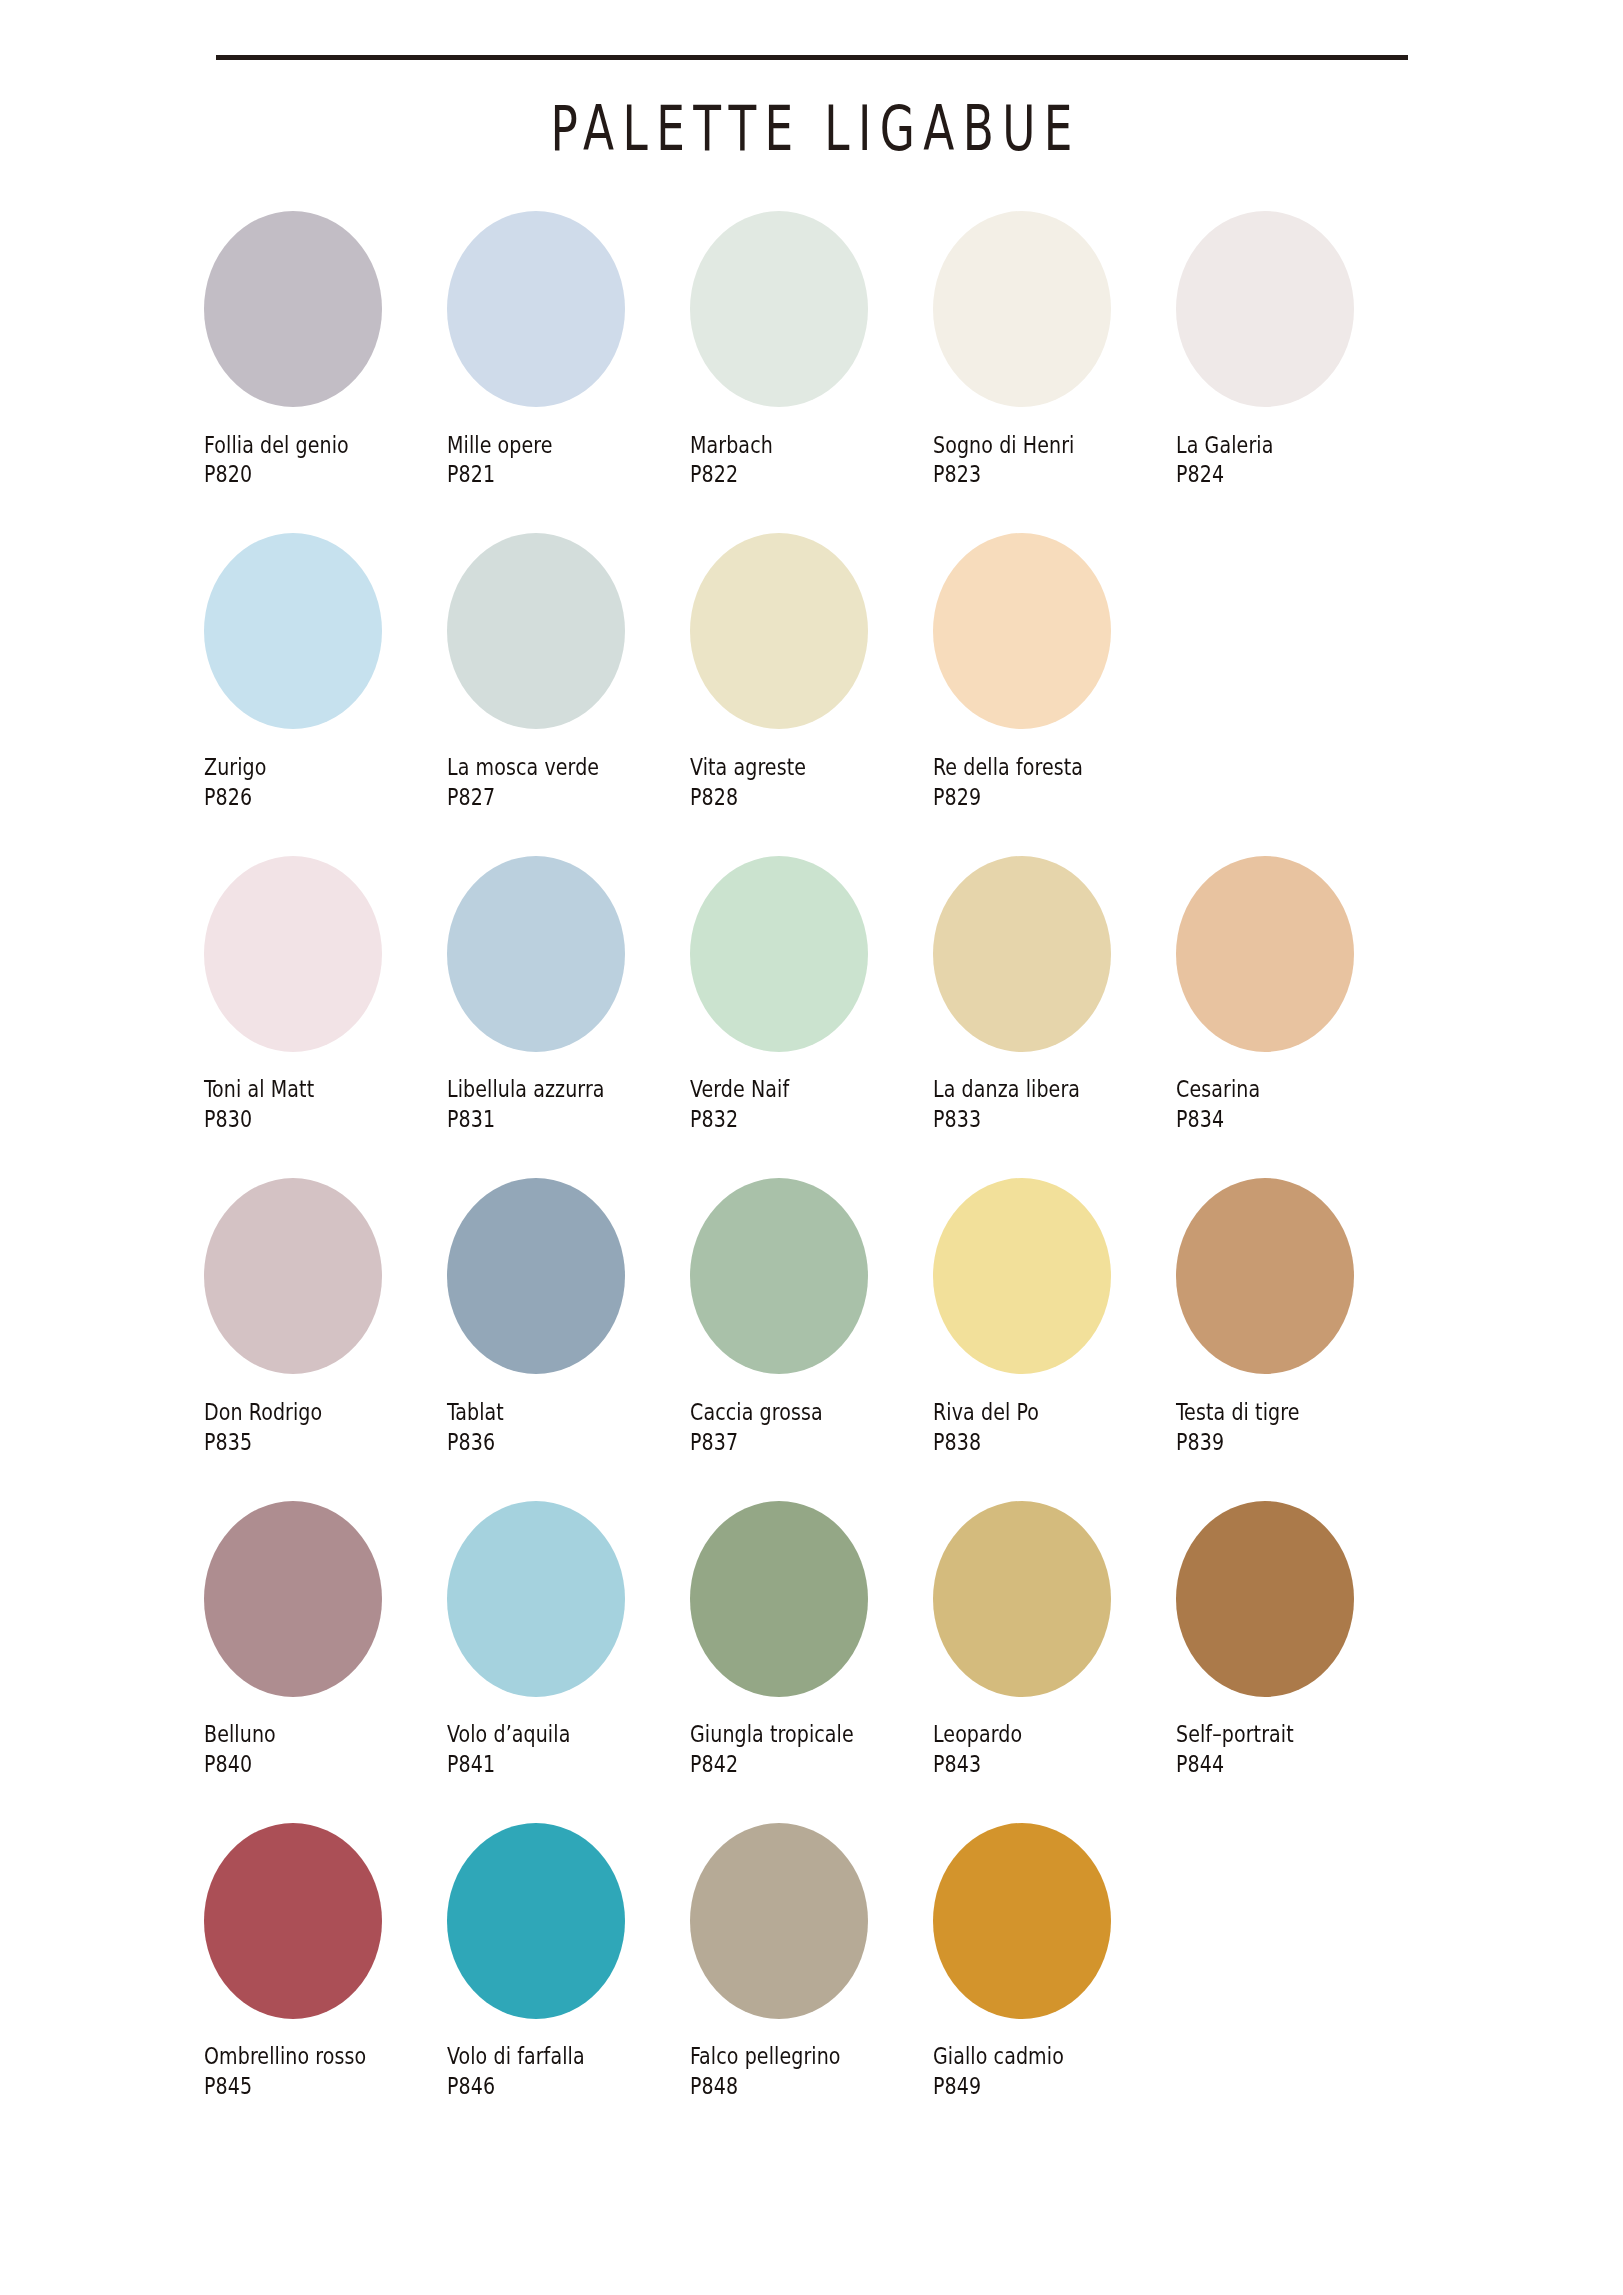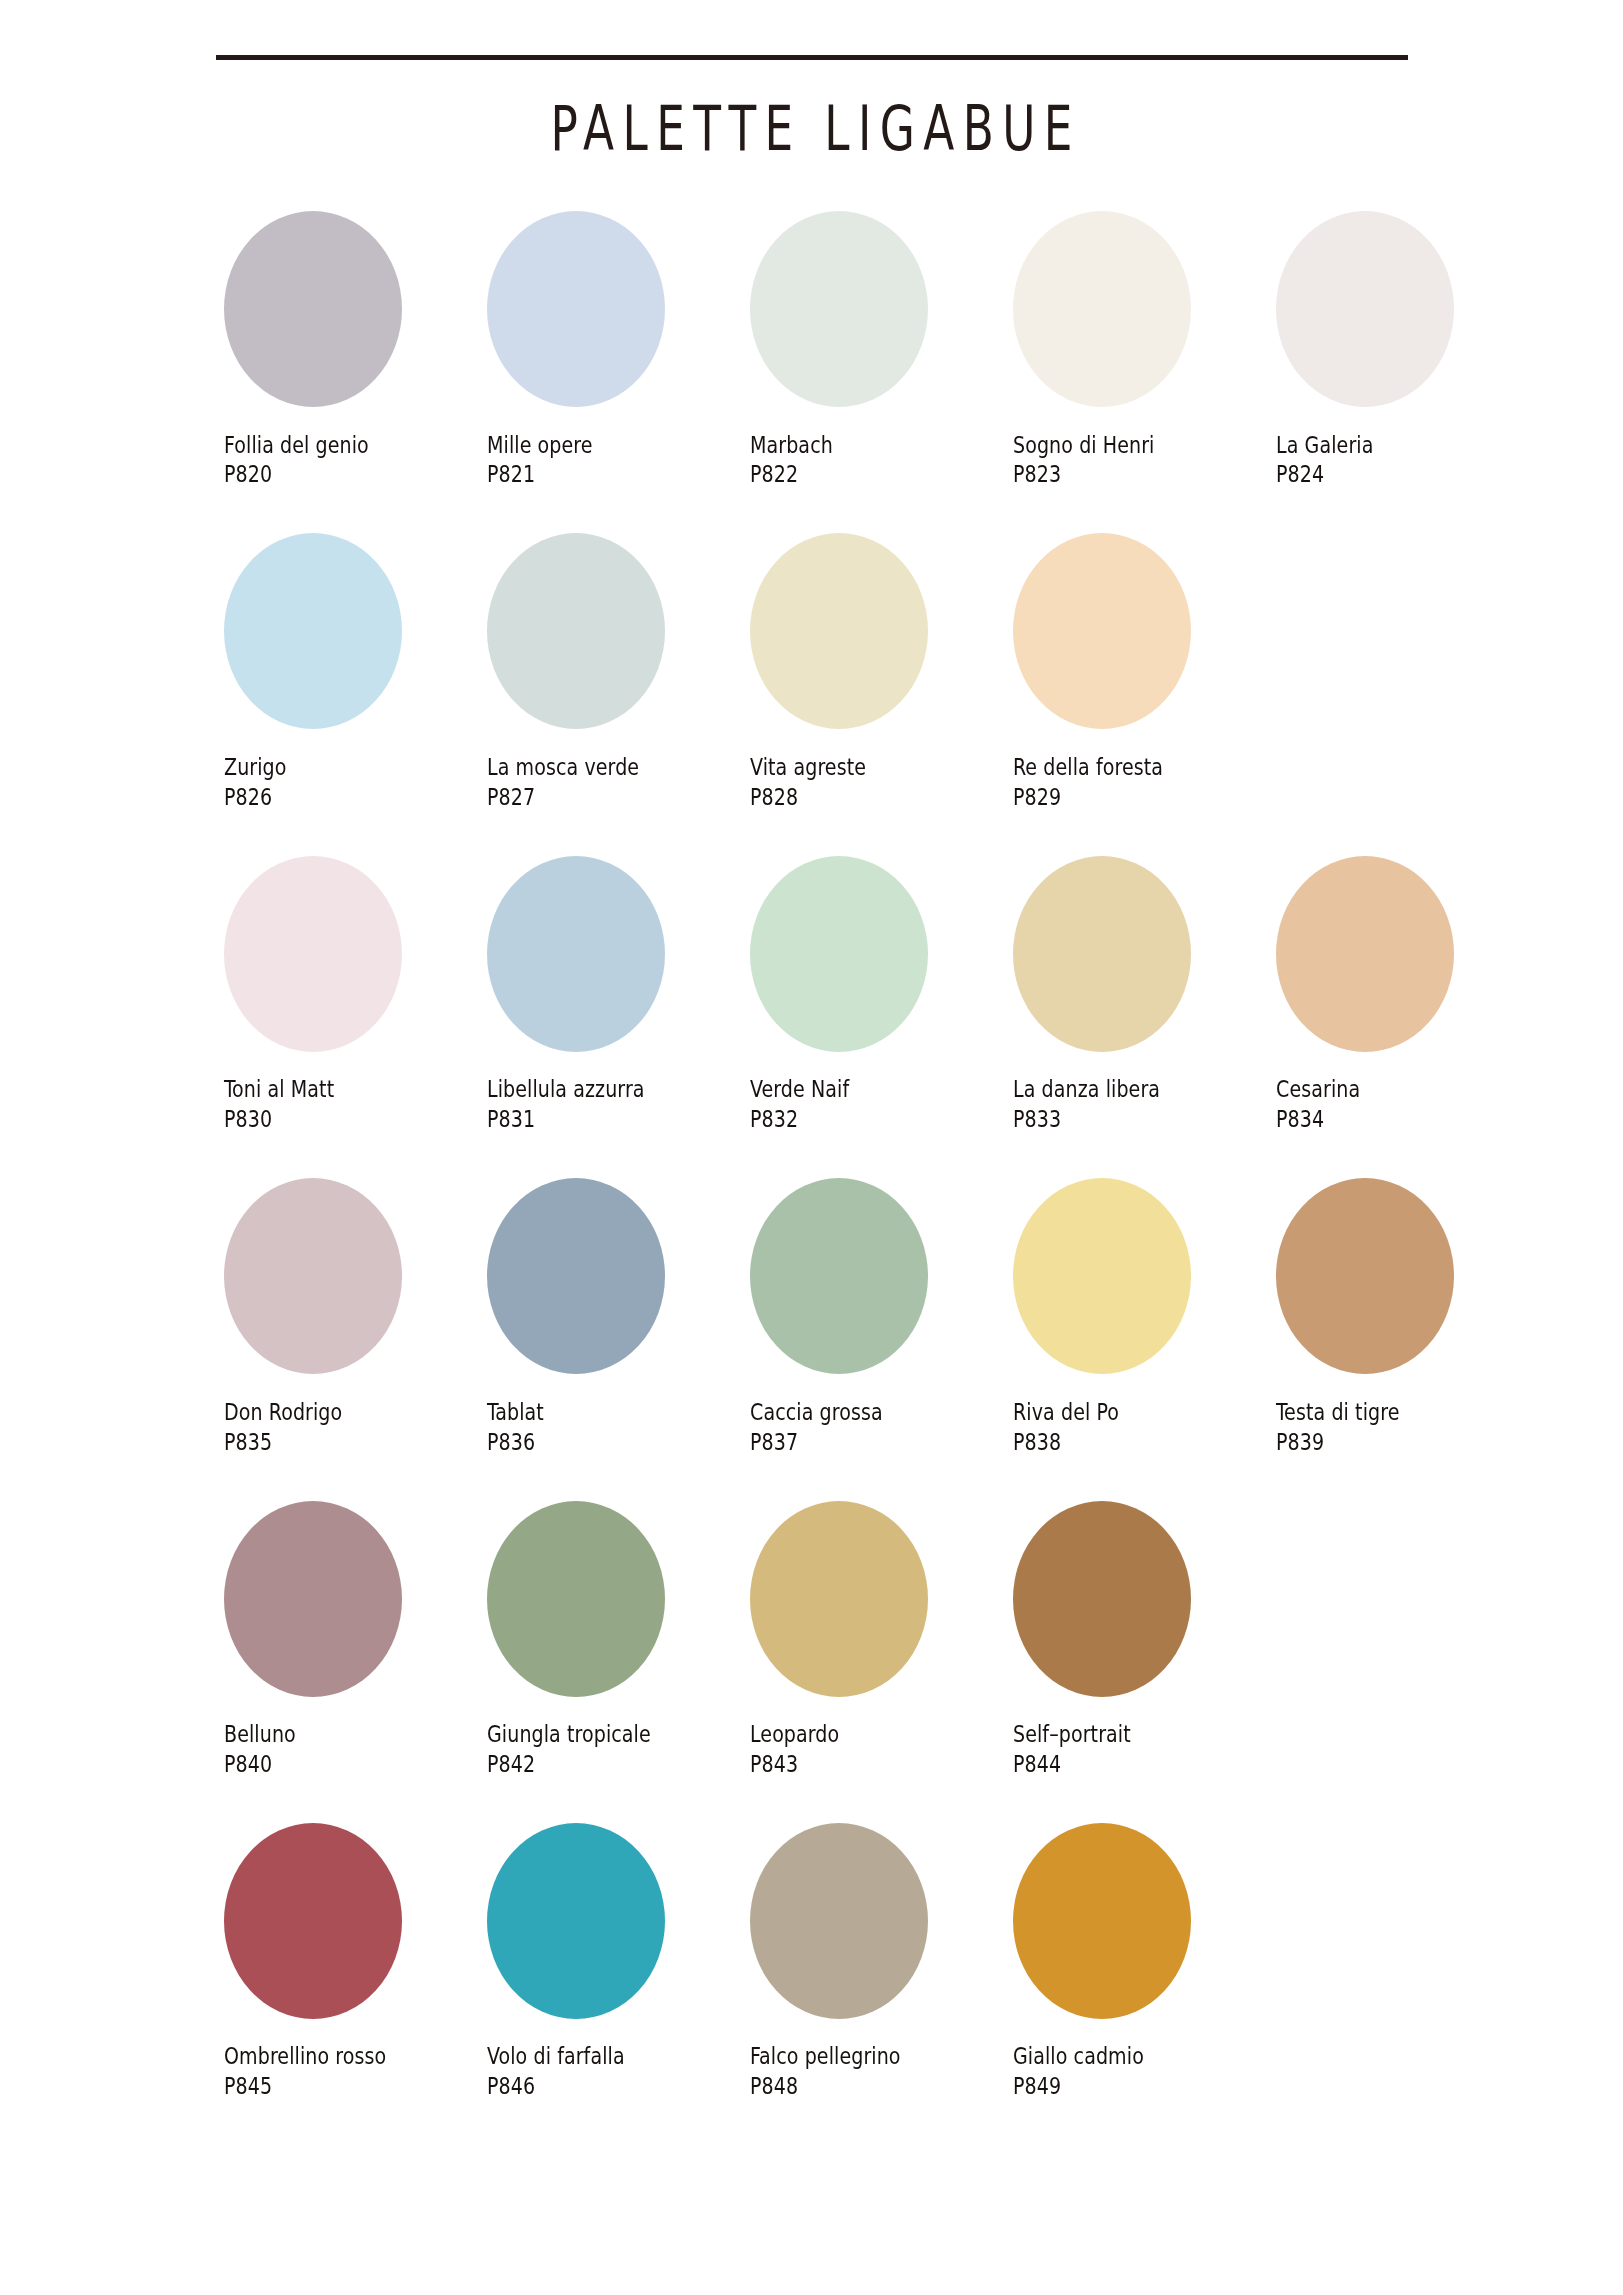--- a/index.html
+++ b/index.html
@@ -64,21 +64,20 @@
     display: flex;
     width: 1217px;
     margin-bottom: 43px;
   }
 
   .cell {
     width: 243px;
     flex: 0 0 243px;
     box-sizing: border-box;
     padding-right: 11.8px;
-    margin-left: 20px;
   }
 
   .swatch {
     width: 178px;
     height: 196px;
     border-radius: 50%;
     margin-bottom: 23.6px;
   }
 
   .caption {
@@ -247,20 +246,27 @@
       </div>
       <div class="row">
         <div class="cell">
           <div class="swatch" style="background: rgb(174, 141, 144);"></div>
           <div class="caption">
             <span class="cap-name">Belluno</span>
             <span class="cap-code">P840</span>
           </div>
         </div>
         <div class="cell">
+          <div class="swatch" style="background: rgb(165, 210, 222);"></div>
+          <div class="caption">
+            <span class="cap-name">Volo d’aquila</span>
+            <span class="cap-code">P841</span>
+          </div>
+        </div>
+        <div class="cell">
           <div class="swatch" style="background: rgb(148, 167, 134);"></div>
           <div class="caption">
             <span class="cap-name">Giungla tropicale</span>
             <span class="cap-code">P842</span>
           </div>
         </div>
         <div class="cell">
           <div class="swatch" style="background: rgb(212, 187, 125);"></div>
           <div class="caption">
             <span class="cap-name">Leopardo</span>

